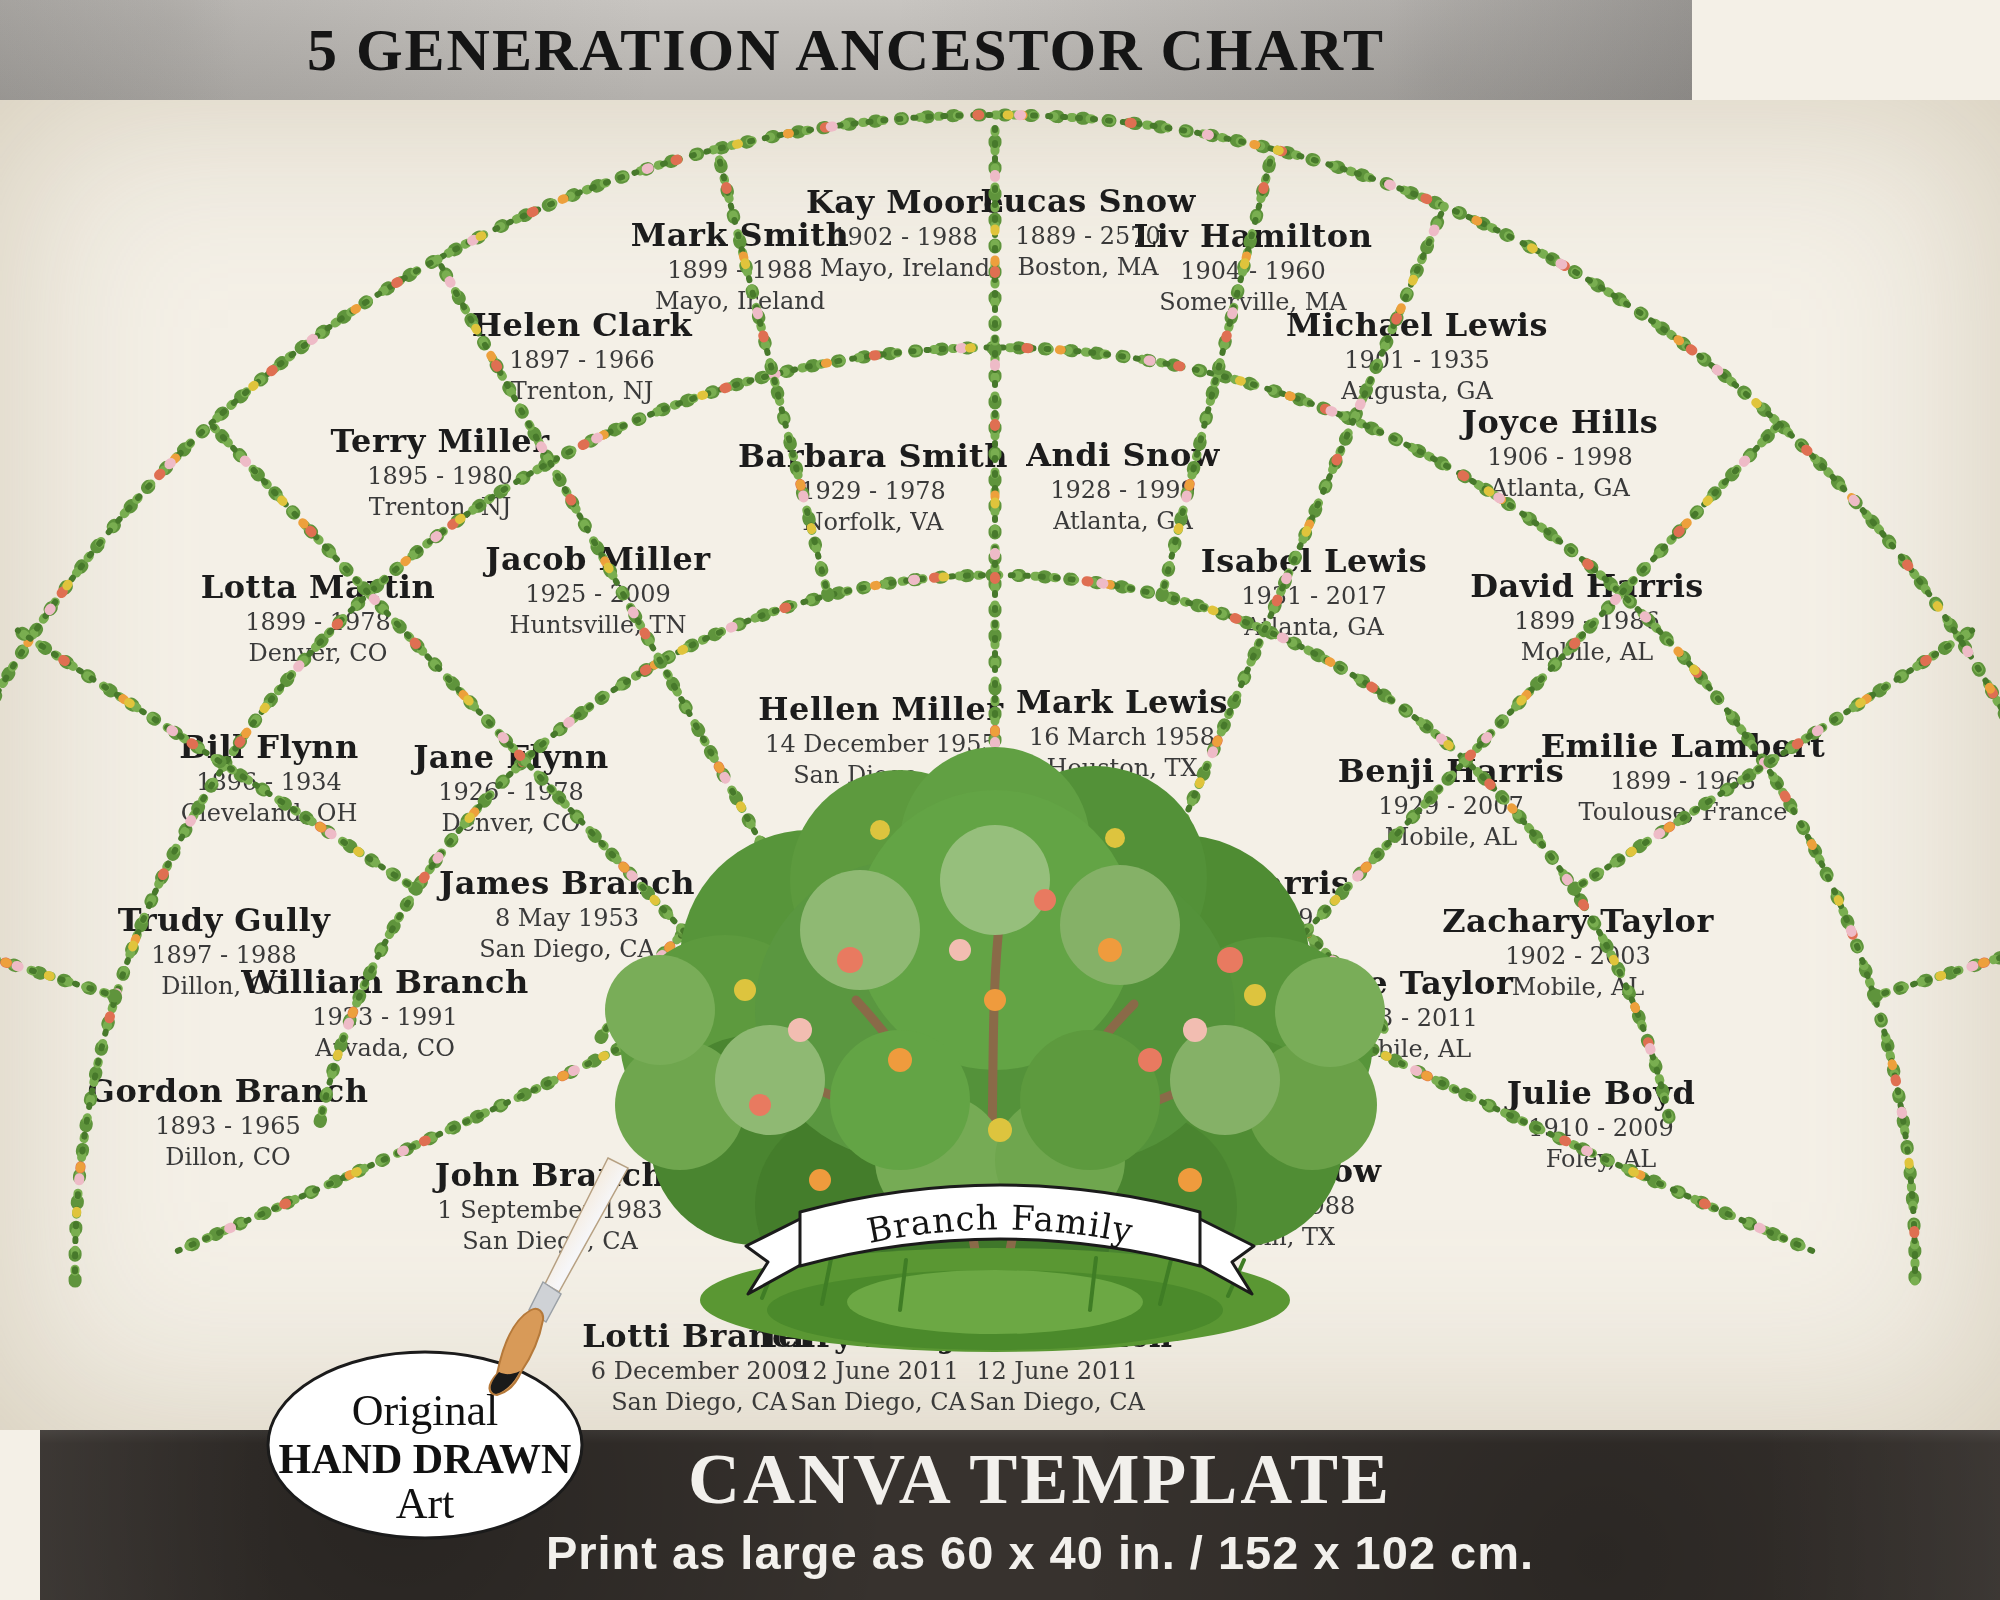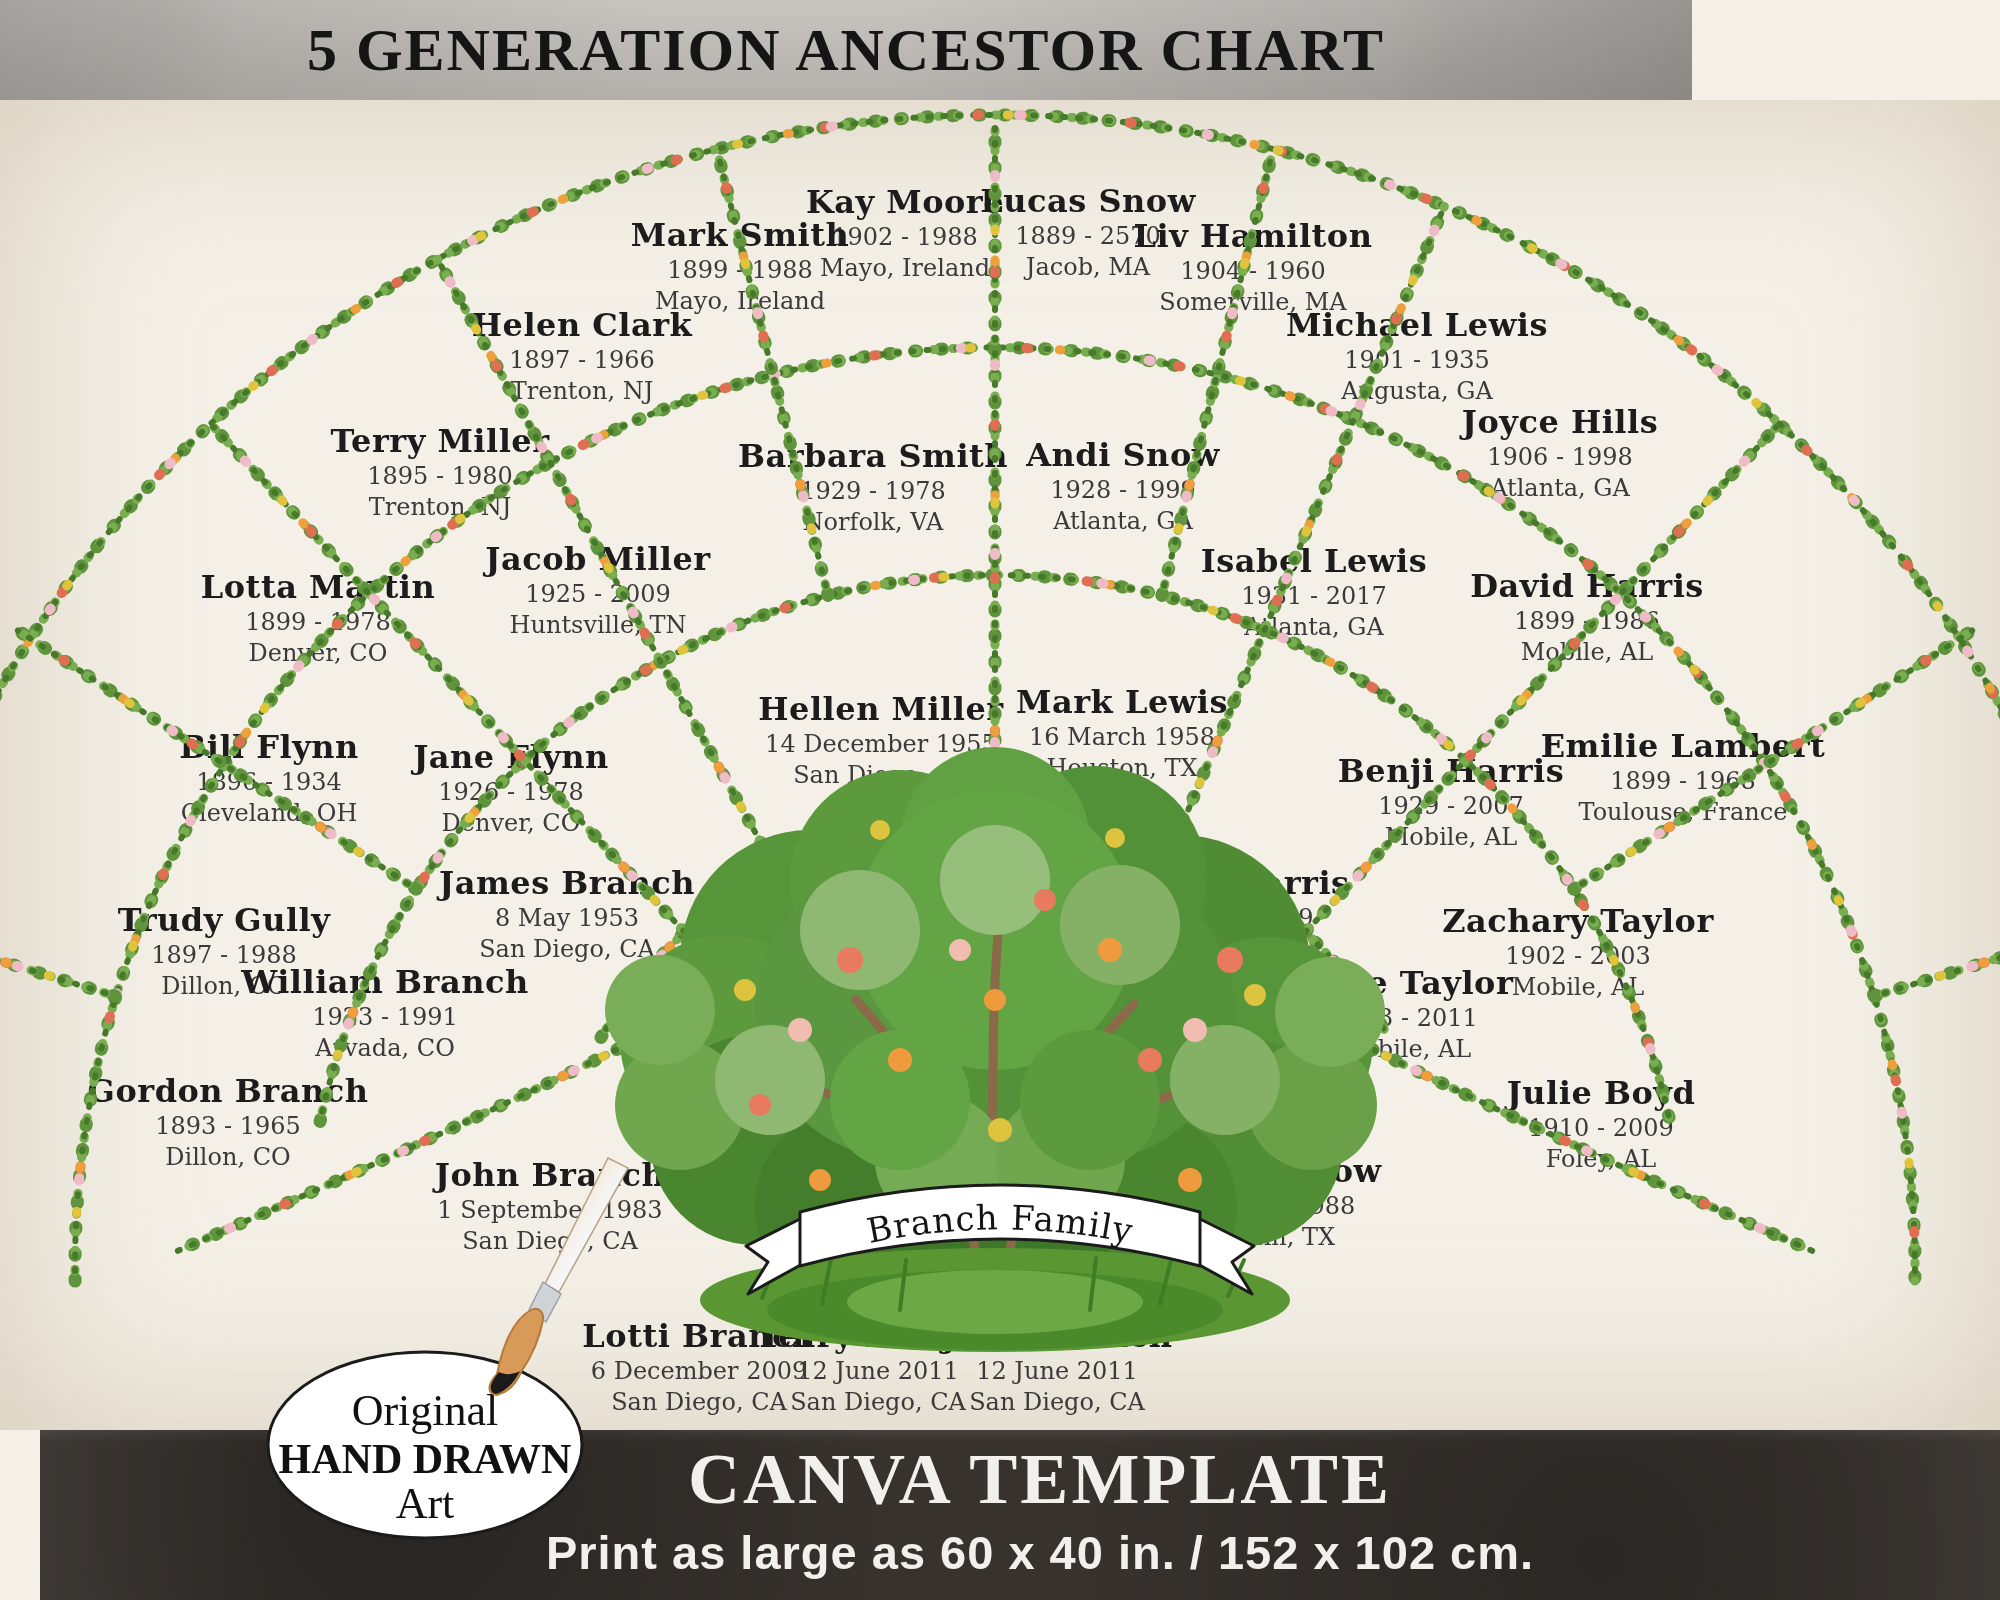--- a/index.html
+++ b/index.html
@@ -86,21 +86,21 @@
 
 <div class="people">
     <div class="person" style="left: 905px; top: 182px;">
     <div class="p-name">Kay Moore</div>
     <div class="p-dates">1902 - 1988</div>
     <div class="p-place">Mayo, Ireland</div>
   </div>
     <div class="person" style="left: 1088px; top: 181px;">
     <div class="p-name">Lucas Snow</div>
     <div class="p-dates">1889 - 2570</div>
-    <div class="p-place">Jacob, MA</div>
+    <div class="p-place">Boston, MA</div>
   </div>
     <div class="person" style="left: 740px; top: 215px;">
     <div class="p-name">Mark Smith</div>
     <div class="p-dates">1899 - 1988</div>
     <div class="p-place">Mayo, Ireland</div>
   </div>
     <div class="person" style="left: 1253px; top: 216px;">
     <div class="p-name">Liv Hamilton</div>
     <div class="p-dates">1904 - 1960</div>
     <div class="p-place">Somerville, MA</div>

